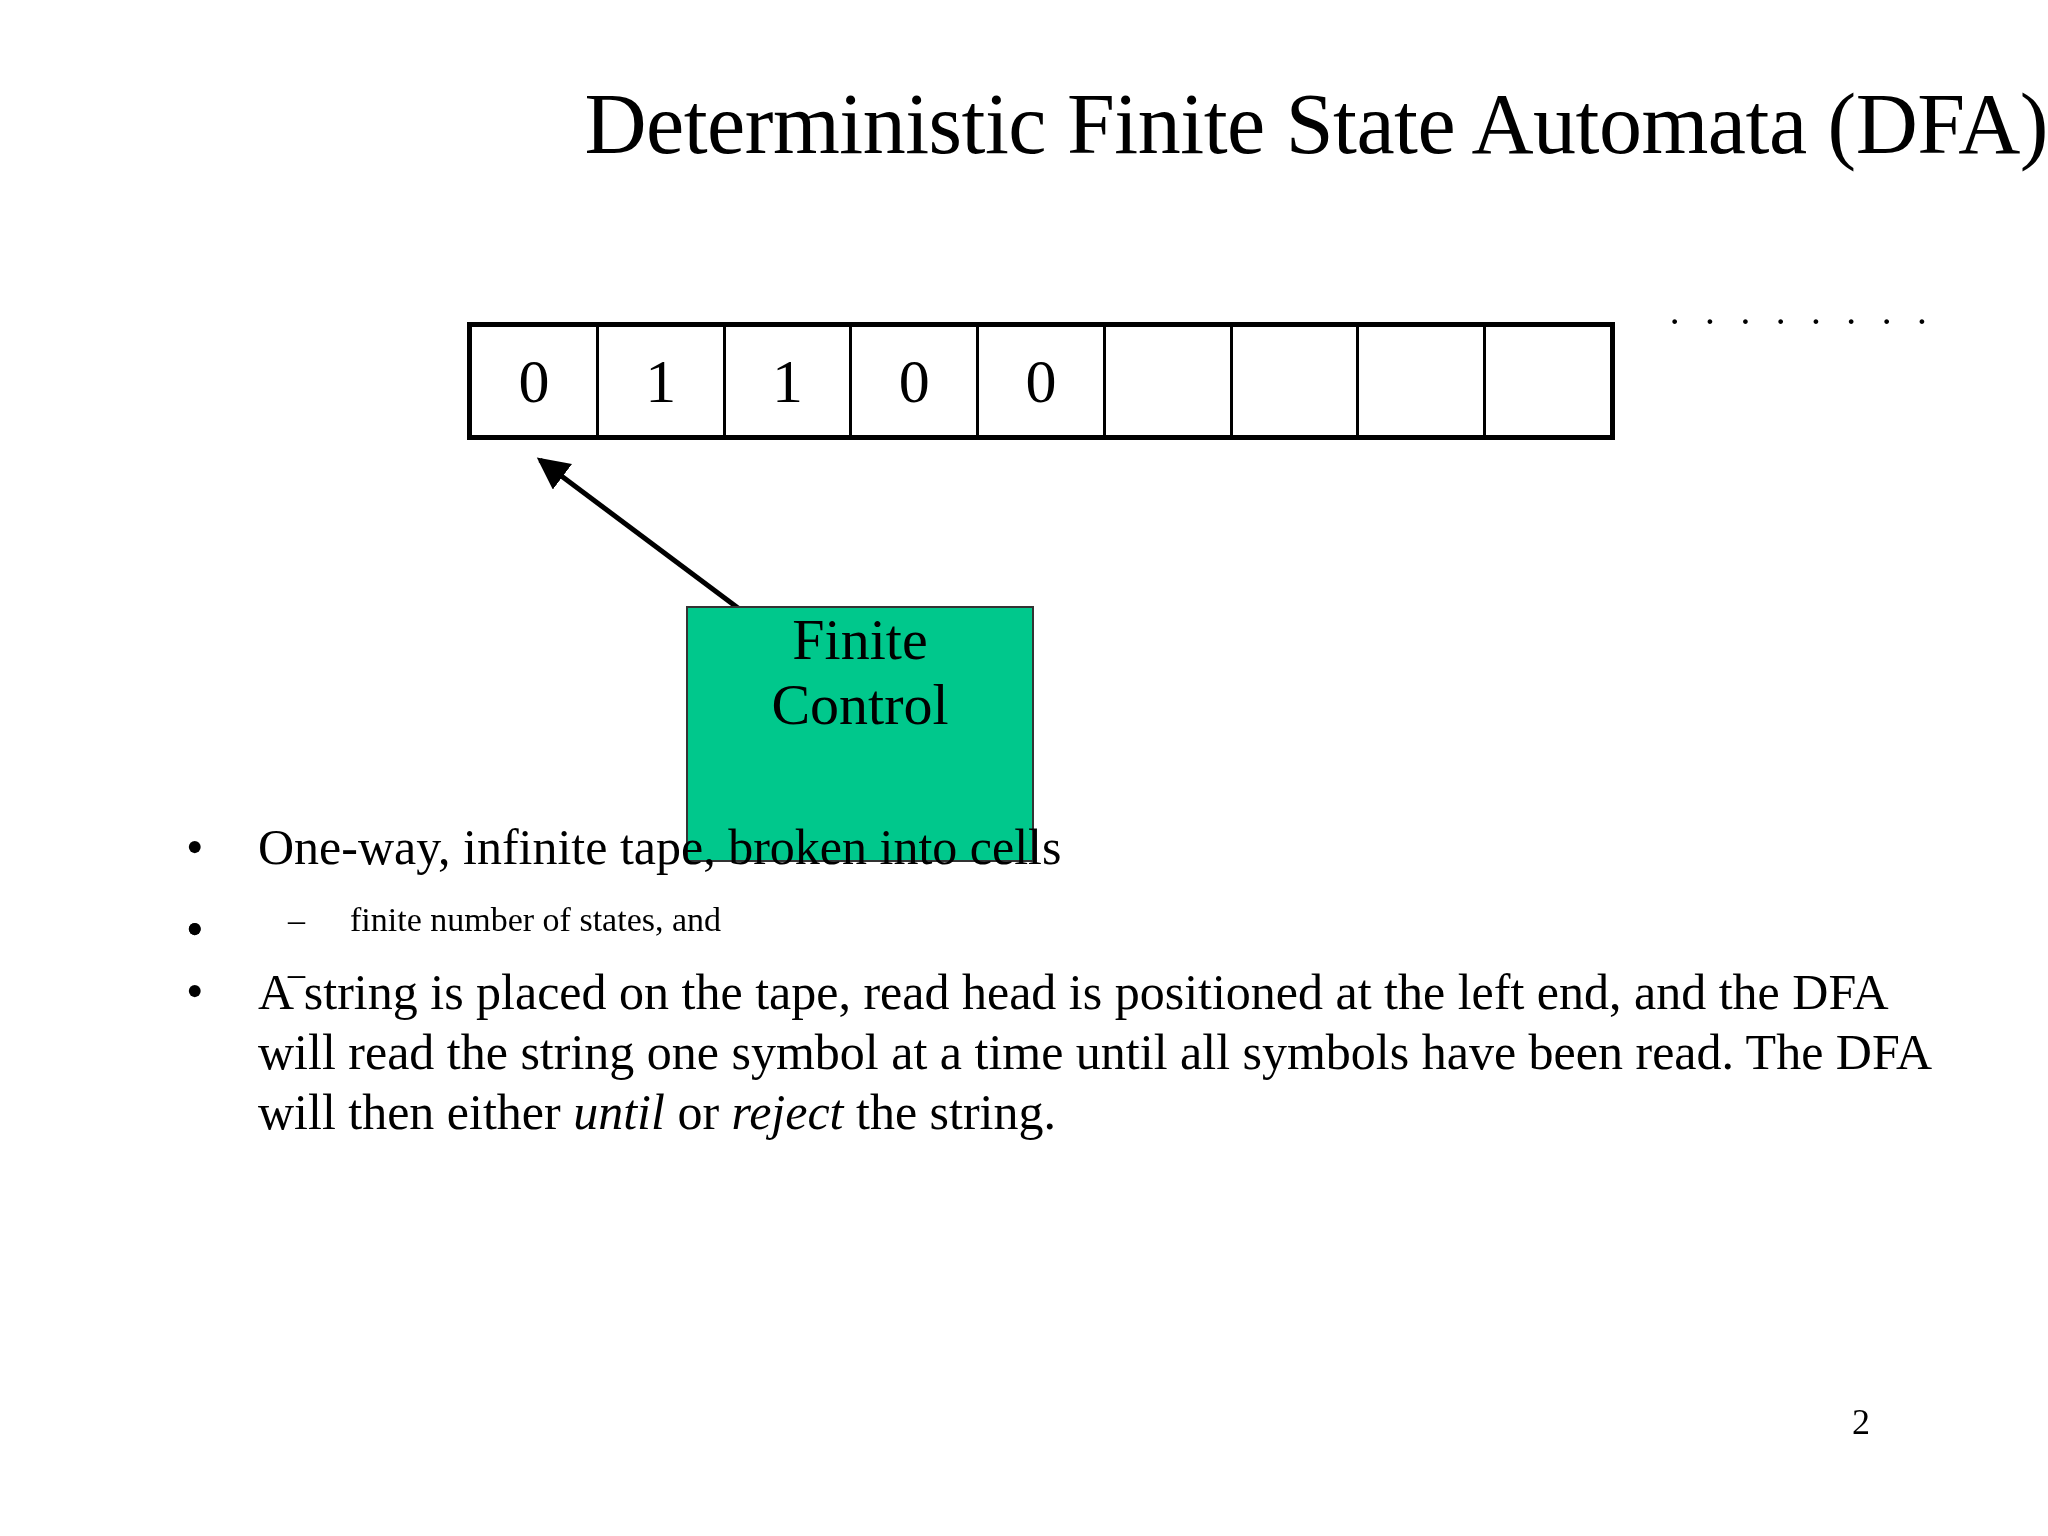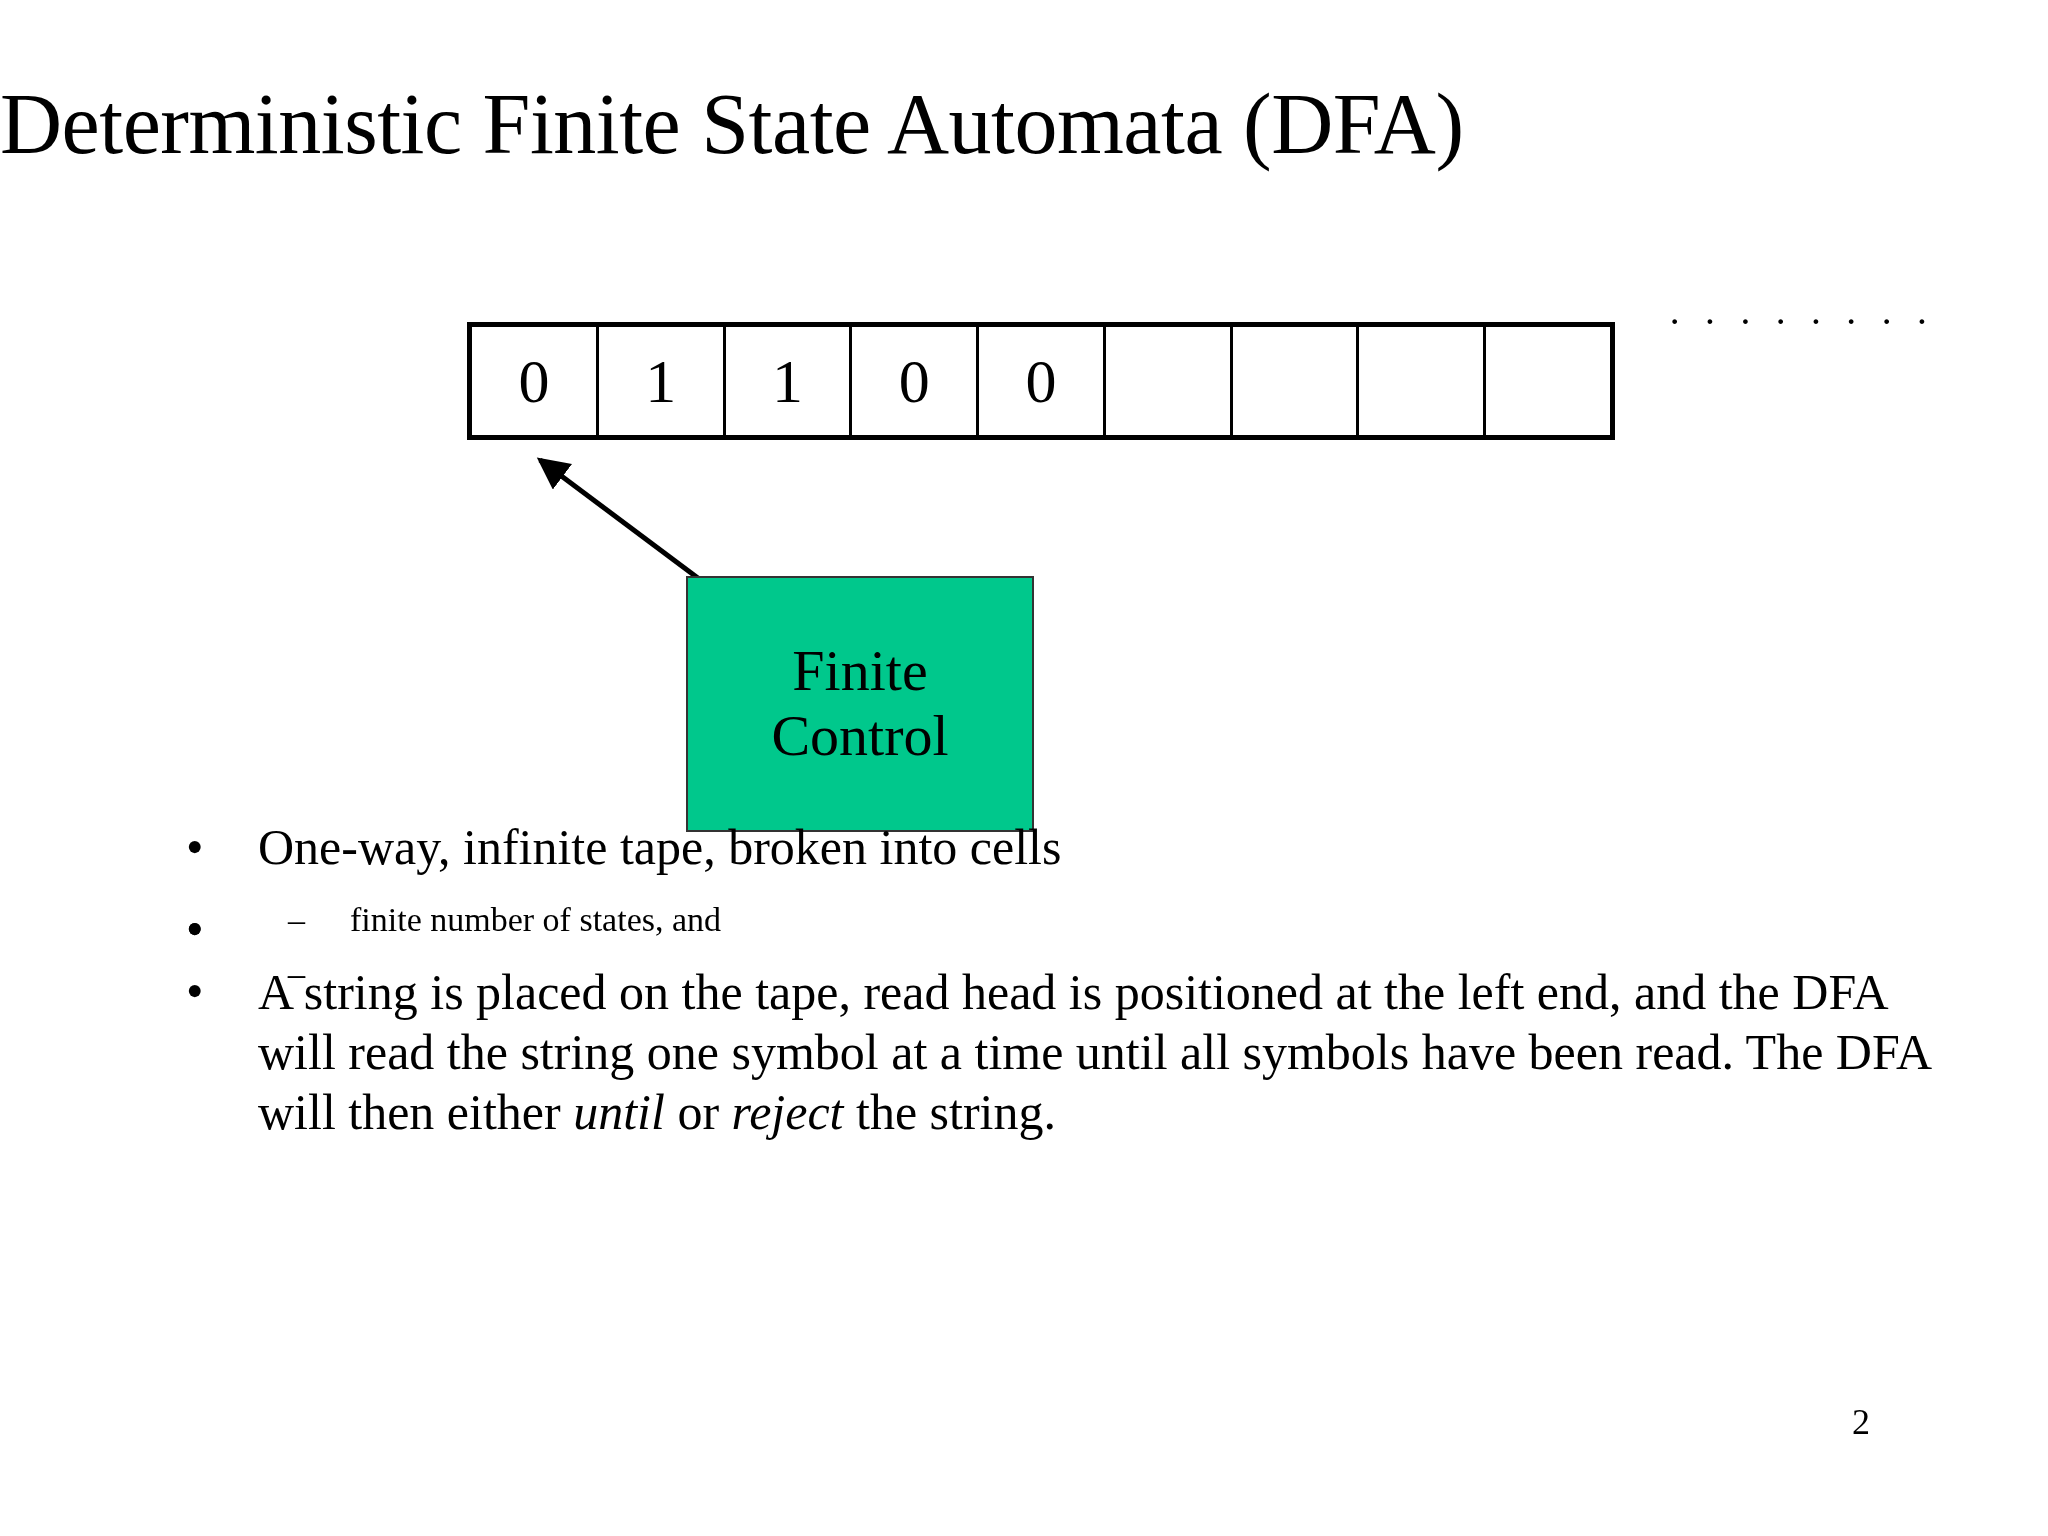--- a/index.html
+++ b/index.html
@@ -17,21 +17,21 @@
     color: #000000;
     -webkit-font-smoothing: antialiased;
   }
 
   
   #slide-title {
     position: absolute;
     left: 0;
     top: 78px;
     width: 2048px;
-    text-align: left;
+    text-align: right;
     font-size: 86px;
     line-height: 1.08;
     font-weight: normal;
     letter-spacing: -0.5px;
     white-space: nowrap;
   }
 
   
   #tape {
     position: absolute;
@@ -77,30 +77,30 @@
     top: 440px;
     width: 300px;
     height: 190px;
     pointer-events: none;
   }
 
   
   #finite-control-box {
     position: absolute;
     left: 686px;
-    top: 576px;
+    top: 606px;
     width: 348px;
     height: 256px;
     background: #00c88c;
     border: 2px solid #333333;
     box-sizing: border-box;
     display: flex;
     flex-direction: column;
     align-items: center;
-    justify-content: center;
+    justify-content: flex-start;
     font-size: 58px;
     line-height: 1.12;
   }
   #finite-control-box .fc-line {
     display: block;
     text-align: center;
   }
 
   
   #bullets {

